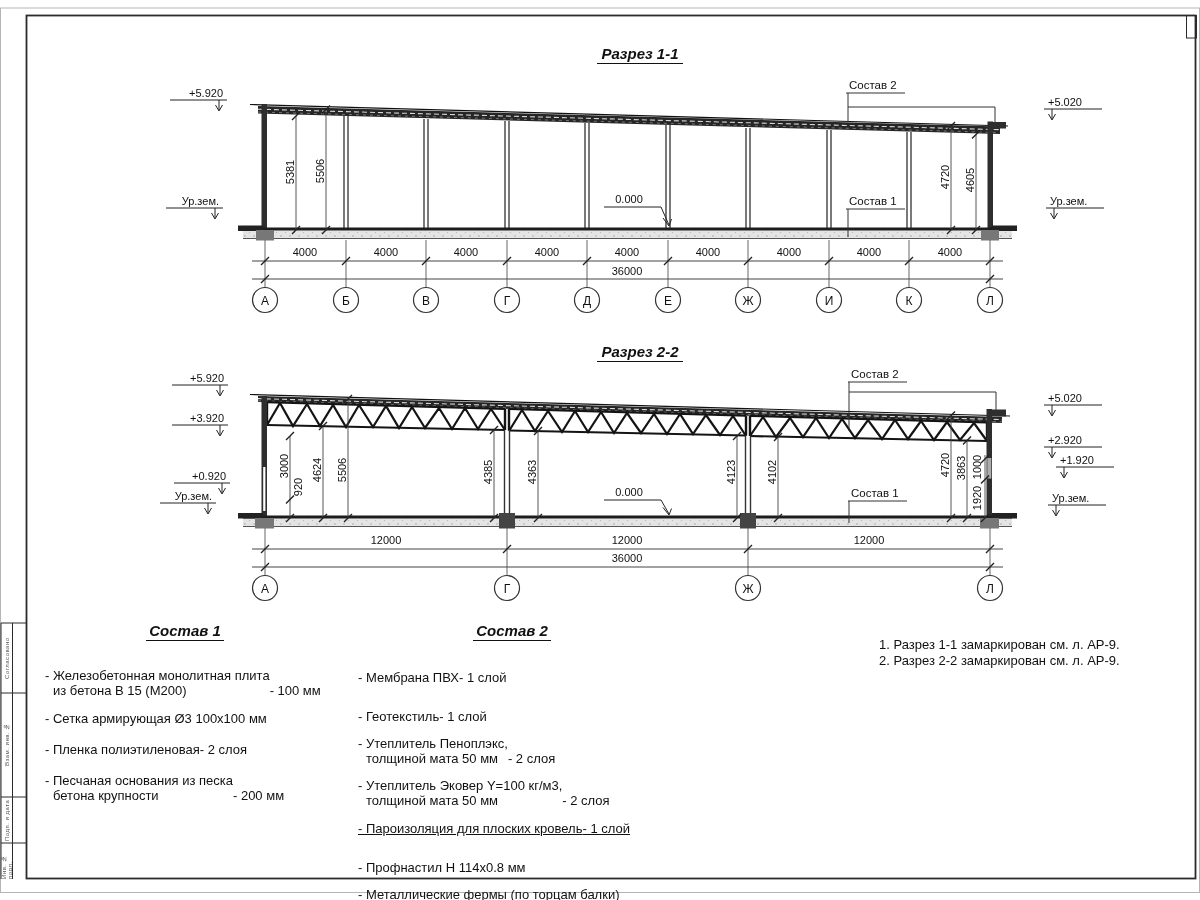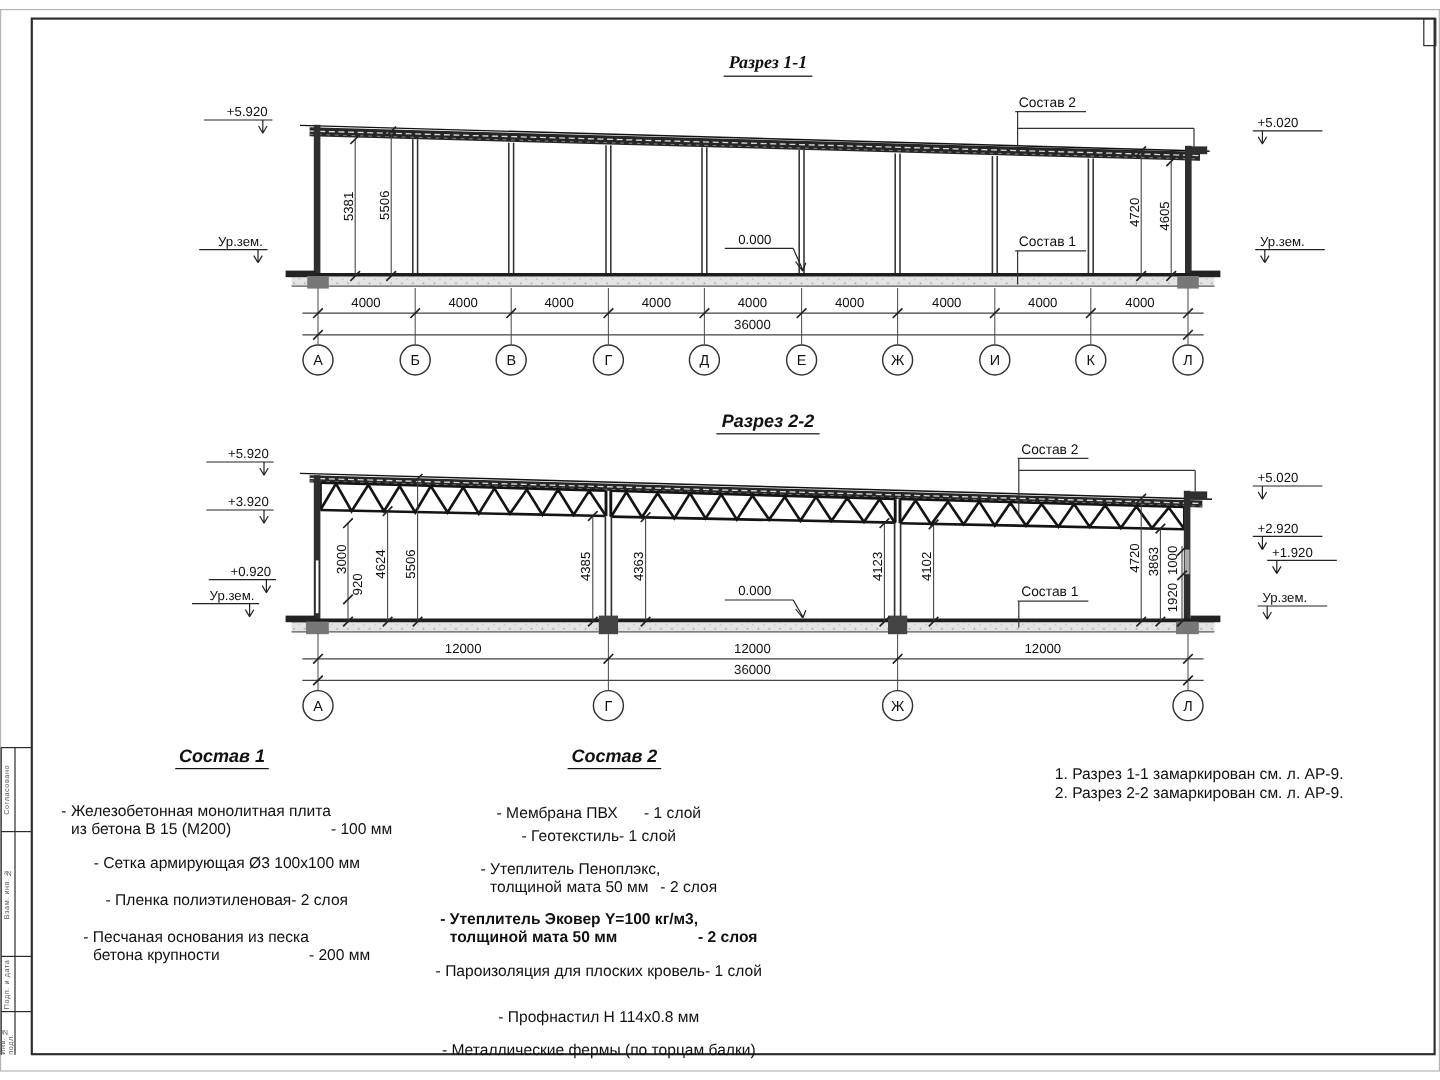--- a/index.html
+++ b/index.html
@@ -7,21 +7,21 @@
          font-family:"Liberation Sans",sans-serif;color:#111;}
   svg{position:absolute;left:0;top:0;}
   .t   {font:11px "Liberation Sans",sans-serif;fill:#111;}
   .t2  {font:11.5px "Liberation Sans",sans-serif;fill:#111;}
   .tax {font:12px "Liberation Sans",sans-serif;fill:#111;}
   .ttl-wrap{position:absolute;text-align:center;font:italic bold 15px "Liberation Sans",sans-serif;}
   .ttl-wrap span{display:inline-block;border-bottom:1.6px solid #111;padding:0 4px 1px 4px;}
   .hd-wrap{position:absolute;text-align:center;font:italic bold 15px "Liberation Sans",sans-serif;}
   .hd-wrap span{display:inline-block;border-bottom:1.6px solid #111;padding:0 3px 1px 3px;}
   .list{position:absolute;font:13px/15px "Liberation Sans",sans-serif;}
-  .row{display:flex;justify-content:center;margin-bottom:13px;}
+  .row{display:flex;justify-content:flex-start;margin-bottom:13px;}
   .row .ind{display:block;padding-left:8px;}
   .row .ival{white-space:nowrap;align-self:flex-end;}
   .notes{position:absolute;font:13px/15.5px "Liberation Sans",sans-serif;margin-left:11px;}
   .stamp{position:absolute;left:1px;width:11px;overflow:hidden;display:flex;align-items:center;
          justify-content:center;writing-mode:vertical-rl;transform:rotate(180deg);
          font-size:6px;color:#555;letter-spacing:.5px;}
 </style>
 </head>
 <body>
 
@@ -274,21 +274,21 @@
       <circle cx="748" cy="588" r="12.5" fill="#fff" stroke="#333" stroke-width="1.2"></circle>
       <circle cx="990" cy="588" r="12.5" fill="#fff" stroke="#333" stroke-width="1.2"></circle>
       <text class="tax" text-anchor="middle" x="265" y="592.5">А</text>
       <text class="tax" text-anchor="middle" x="507" y="592.5">Г</text>
       <text class="tax" text-anchor="middle" x="748" y="592.5">Ж</text>
       <text class="tax" text-anchor="middle" x="990" y="592.5">Л</text>
     </g>
   </g>
 </svg>
 
-<div class="ttl-wrap" style="left:560px;top:45px;width:160px;font-family:Liberation Serif, serif;">
+<div class="ttl-wrap" style="left:560px;top:45px;width:160px;">
   <span>Разрез 1-1</span>
 </div>
 <div class="ttl-wrap" style="left:560px;top:343px;width:160px;text-decoration:underline;">
   <span>Разрез 2-2</span>
 </div>
 
 <div class="hd-wrap" style="left:115px;top:622px;width:140px;">
   <span>Состав 1</span>
 </div>
 <div class="list" style="left:45px;top:668px;width:288px;">
@@ -309,39 +309,39 @@
     <div class="itext"><span>- Песчаная основания из песка</span>
       <span class="ind">бетона крупности</span></div>
     <div class="ival">- 200 мм</div>
   </div>
 </div>
 
 <div class="hd-wrap" style="left:442px;top:622px;width:140px;">
   <span>Состав 2</span>
 </div>
 <div class="list" style="left:358px;top:670px;width:282px;">
-  <div class="row" style="margin-bottom:4px;gap:22px;">
+  <div class="row" style="margin-bottom:24px;">
     <div class="itext"><span>- Мембрана ПВХ</span></div>
     <div class="ival">- 1 слой</div>
   </div>
   <div class="row" style="margin-bottom:12px;">
     <div class="itext"><span>- Геотекстиль</span></div>
     <div class="ival">- 1 слой</div>
   </div>
   <div class="row" style="margin-bottom:12px;">
     <div class="itext"><span>- Утеплитель Пеноплэкс,</span>
       <span class="ind">толщиной мата 50 мм</span></div>
     <div class="ival">- 2 слоя</div>
   </div>
-  <div class="row" style="font-weight:bold;">
+  <div class="row" style="">
     <div class="itext"><span>- Утеплитель Эковер Y=100 кг/м3,</span>
       <span class="ind">толщиной мата 50 мм</span></div>
     <div class="ival">- 2 слоя</div>
   </div>
-  <div class="row" style="margin-bottom:12px;">
+  <div class="row" style="margin-bottom:12px;text-decoration:underline;">
     <div class="itext"><span>- Пароизоляция для плоских кровель</span></div>
     <div class="ival">- 1 слой</div>
   </div>
   <div class="row" style="margin-bottom:12px;margin-top:24px;">
     <div class="itext"><span>- Профнастил Н 114х0.8 мм</span></div>
   </div>
   <div class="row">
     <div class="itext"><span>- Металлические фермы (по торцам балки)</span></div>
   </div>
 </div>

